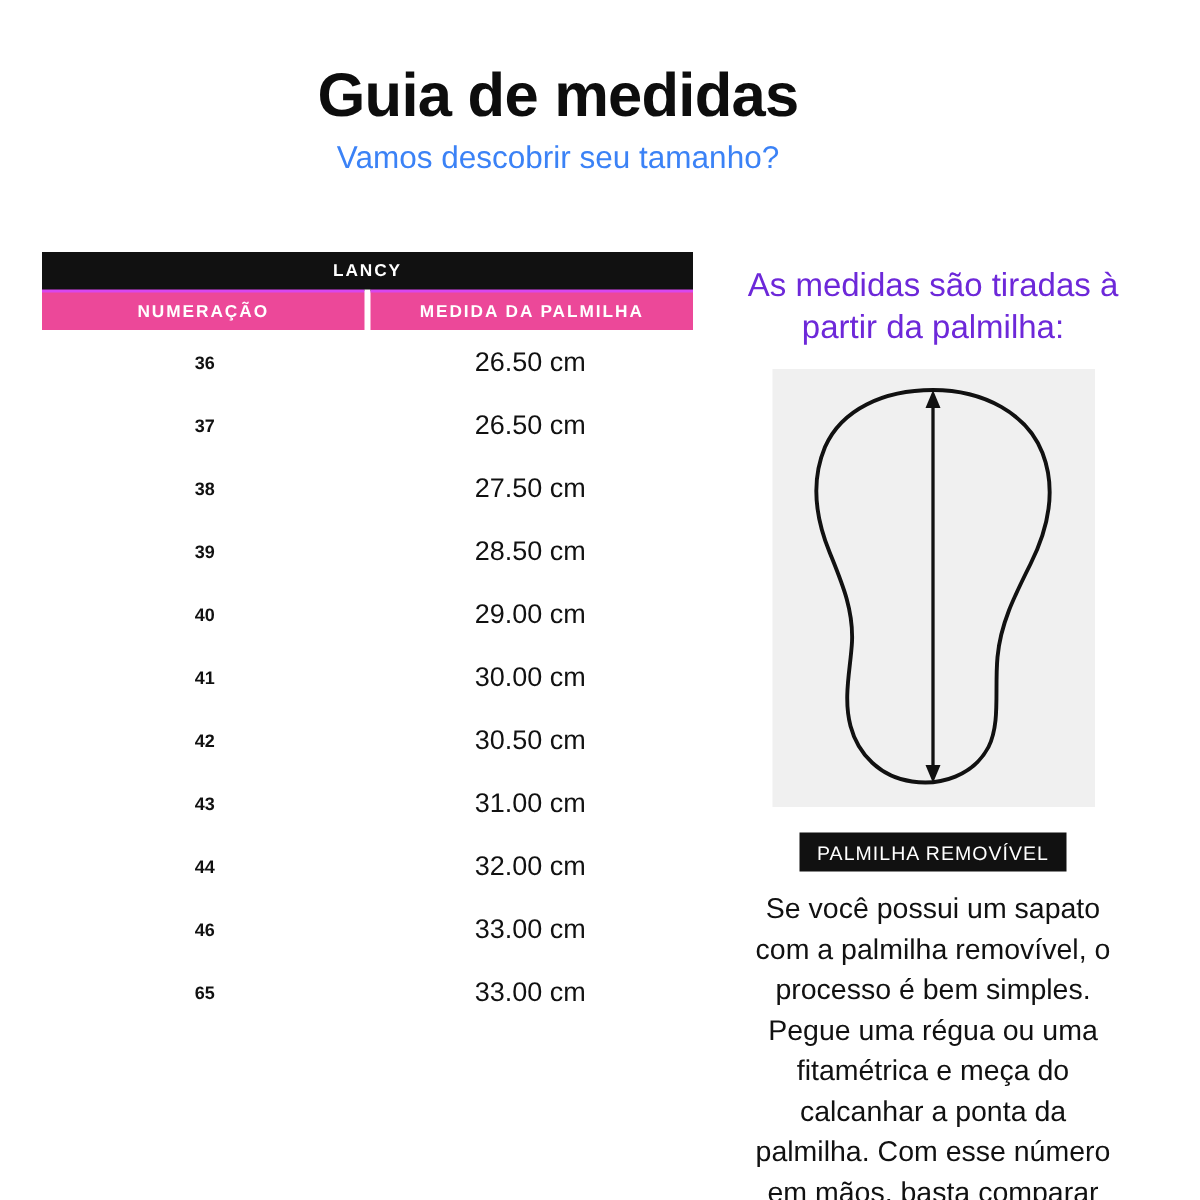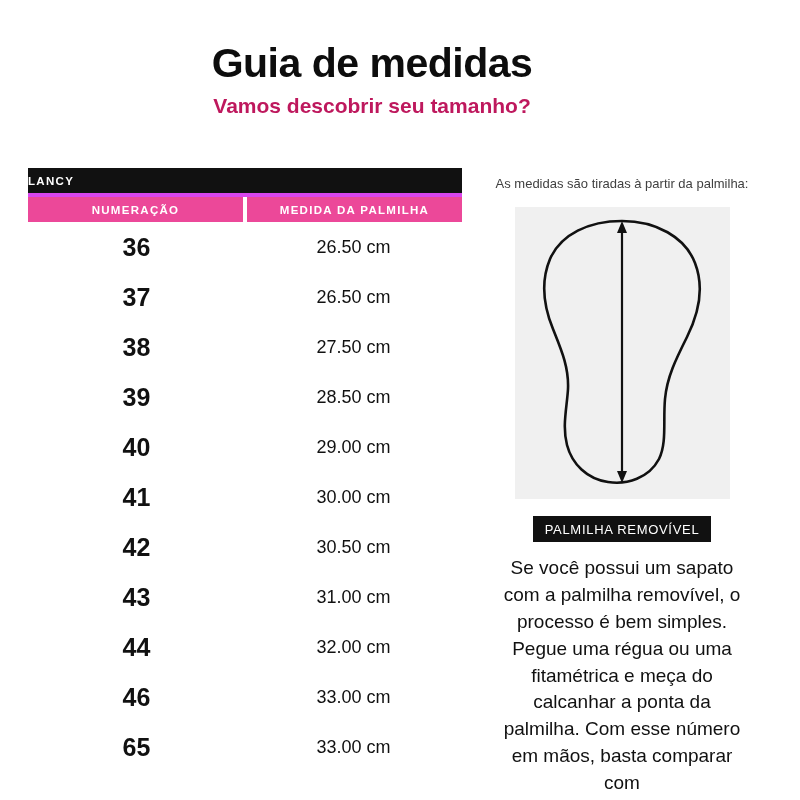--- a/index.html
+++ b/index.html
@@ -29,23 +29,23 @@
   .title {
     font-size: 41px;
     font-weight: bold;
     letter-spacing: -0.5px;
     color: #0d0d0d;
     line-height: 1.05;
     margin: 0;
   }
   .subtitle {
     font-size: 21px;
-    color: #be185d;
+    color: #3b82f6;
     margin-top: 9px;
-    font-weight: bold;
+    font-weight: normal;
   }
 
   
   .body-wrap {
     position: absolute;
     top: 168px;
     left: 0;
     width: 800px;
     display: flex;
     align-items: flex-start;
@@ -62,22 +62,22 @@
     border-collapse: collapse;
     table-layout: fixed;
   }
   .brand-row th {
     background: #111111;
     color: #ffffff;
     font-size: 11.5px;
     font-weight: bold;
     letter-spacing: 1.3px;
     padding: 7px 0 6px 0;
-    text-align: left;
-    border-bottom: 4px solid #d946ef;
+    text-align: center;
+    border-bottom: 2px solid #d946ef;
   }
   .head-row th {
     background: #ec4899;
     color: #ffffff;
     font-size: 11.5px;
     font-weight: bold;
     letter-spacing: 1.3px;
     padding: 7px 0 6px 0;
     text-align: center;
   }
@@ -85,38 +85,38 @@
     border-right: 4px solid #ffffff;
   }
   .size-table td {
     text-align: center;
     font-size: 19px;
     padding: 11px 0 10px 0;
     color: #111111;
   }
   .size-table td.num {
     font-weight: bold;
-    font-size: 25px;
+    font-size: 12px;
   }
   .size-table td.meas {
     font-weight: normal;
     font-size: 18px;
   }
 
   
   .right-col {
     width: 338px;
     box-sizing: border-box;
     padding-right: 18px;
     text-align: center;
   }
   .right-heading {
-    font-size: 13px;
+    font-size: 22px;
     line-height: 1.28;
-    color: #404040;
+    color: #6d28d9;
     margin: 8px 18px 0 18px;
   }
   .insole-box {
     margin: 14px auto 0 auto;
     width: 215px;
     height: 292px;
     background: #f0f0f0;
     position: relative;
   }
   .insole-box svg {

